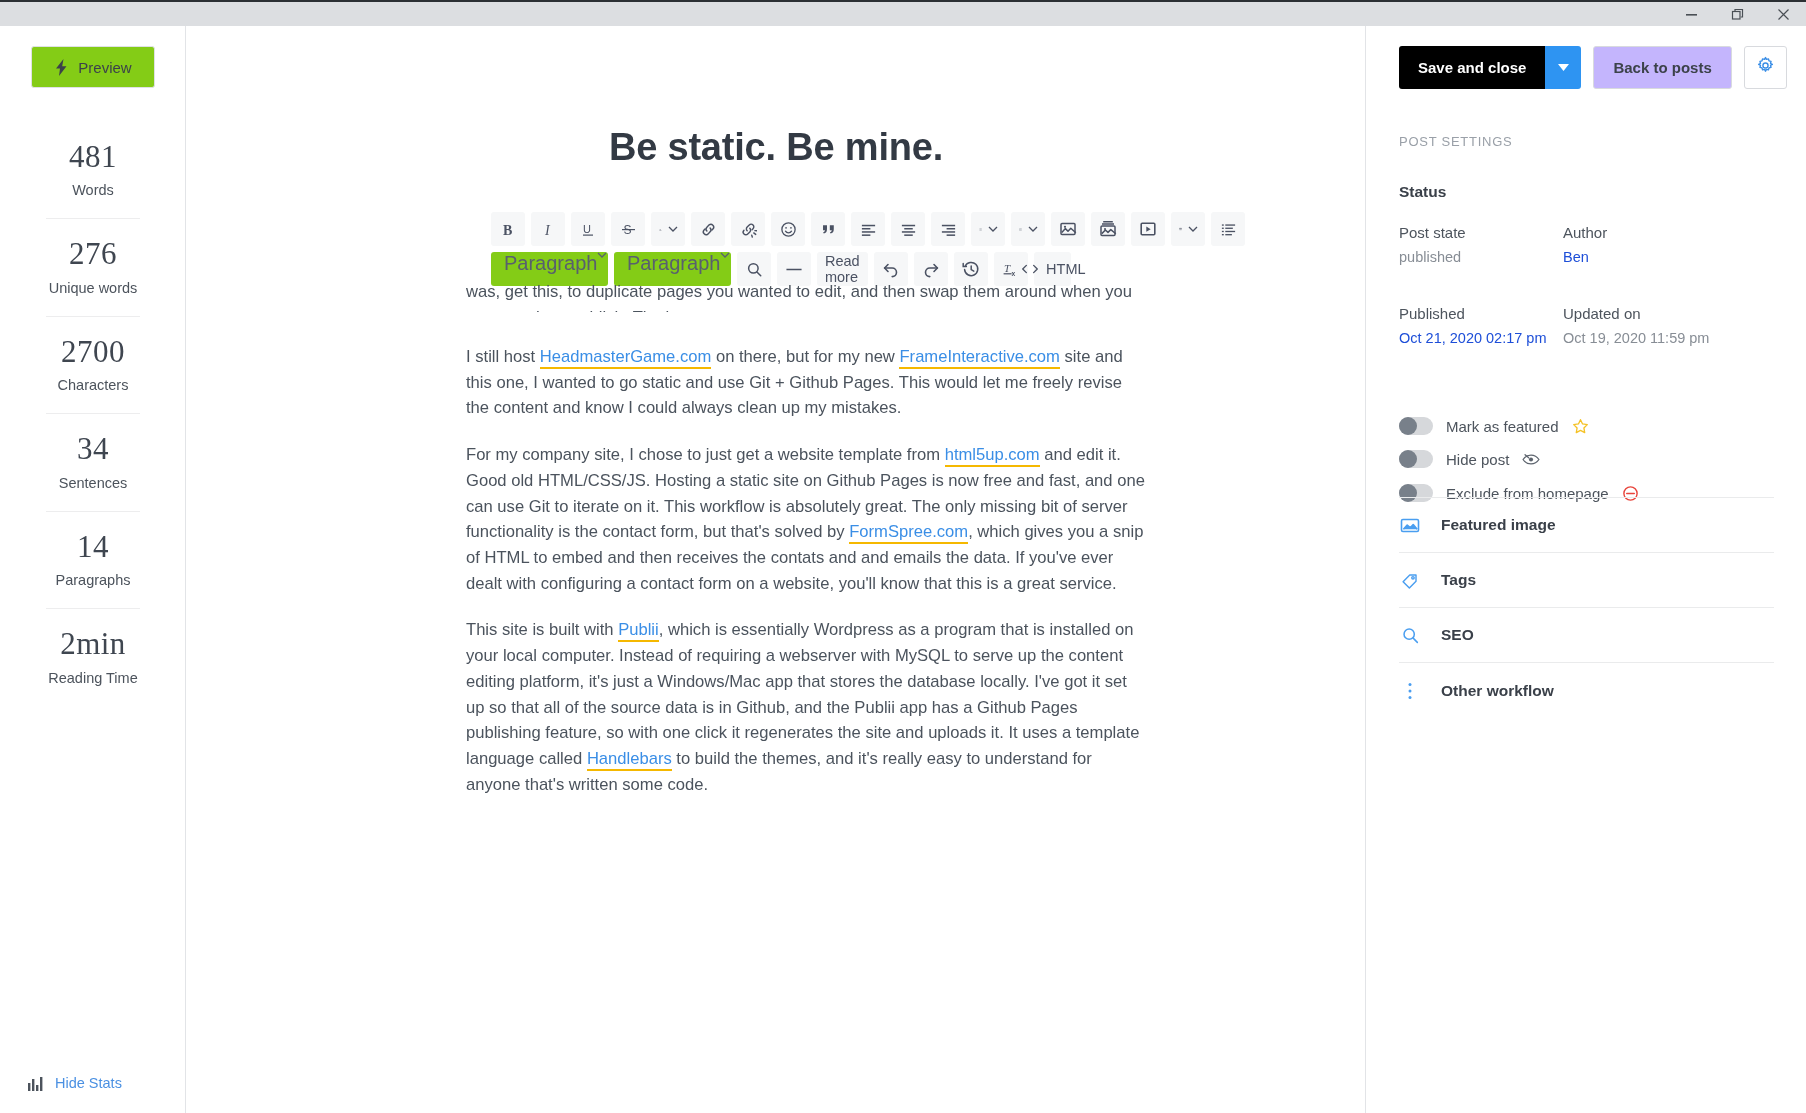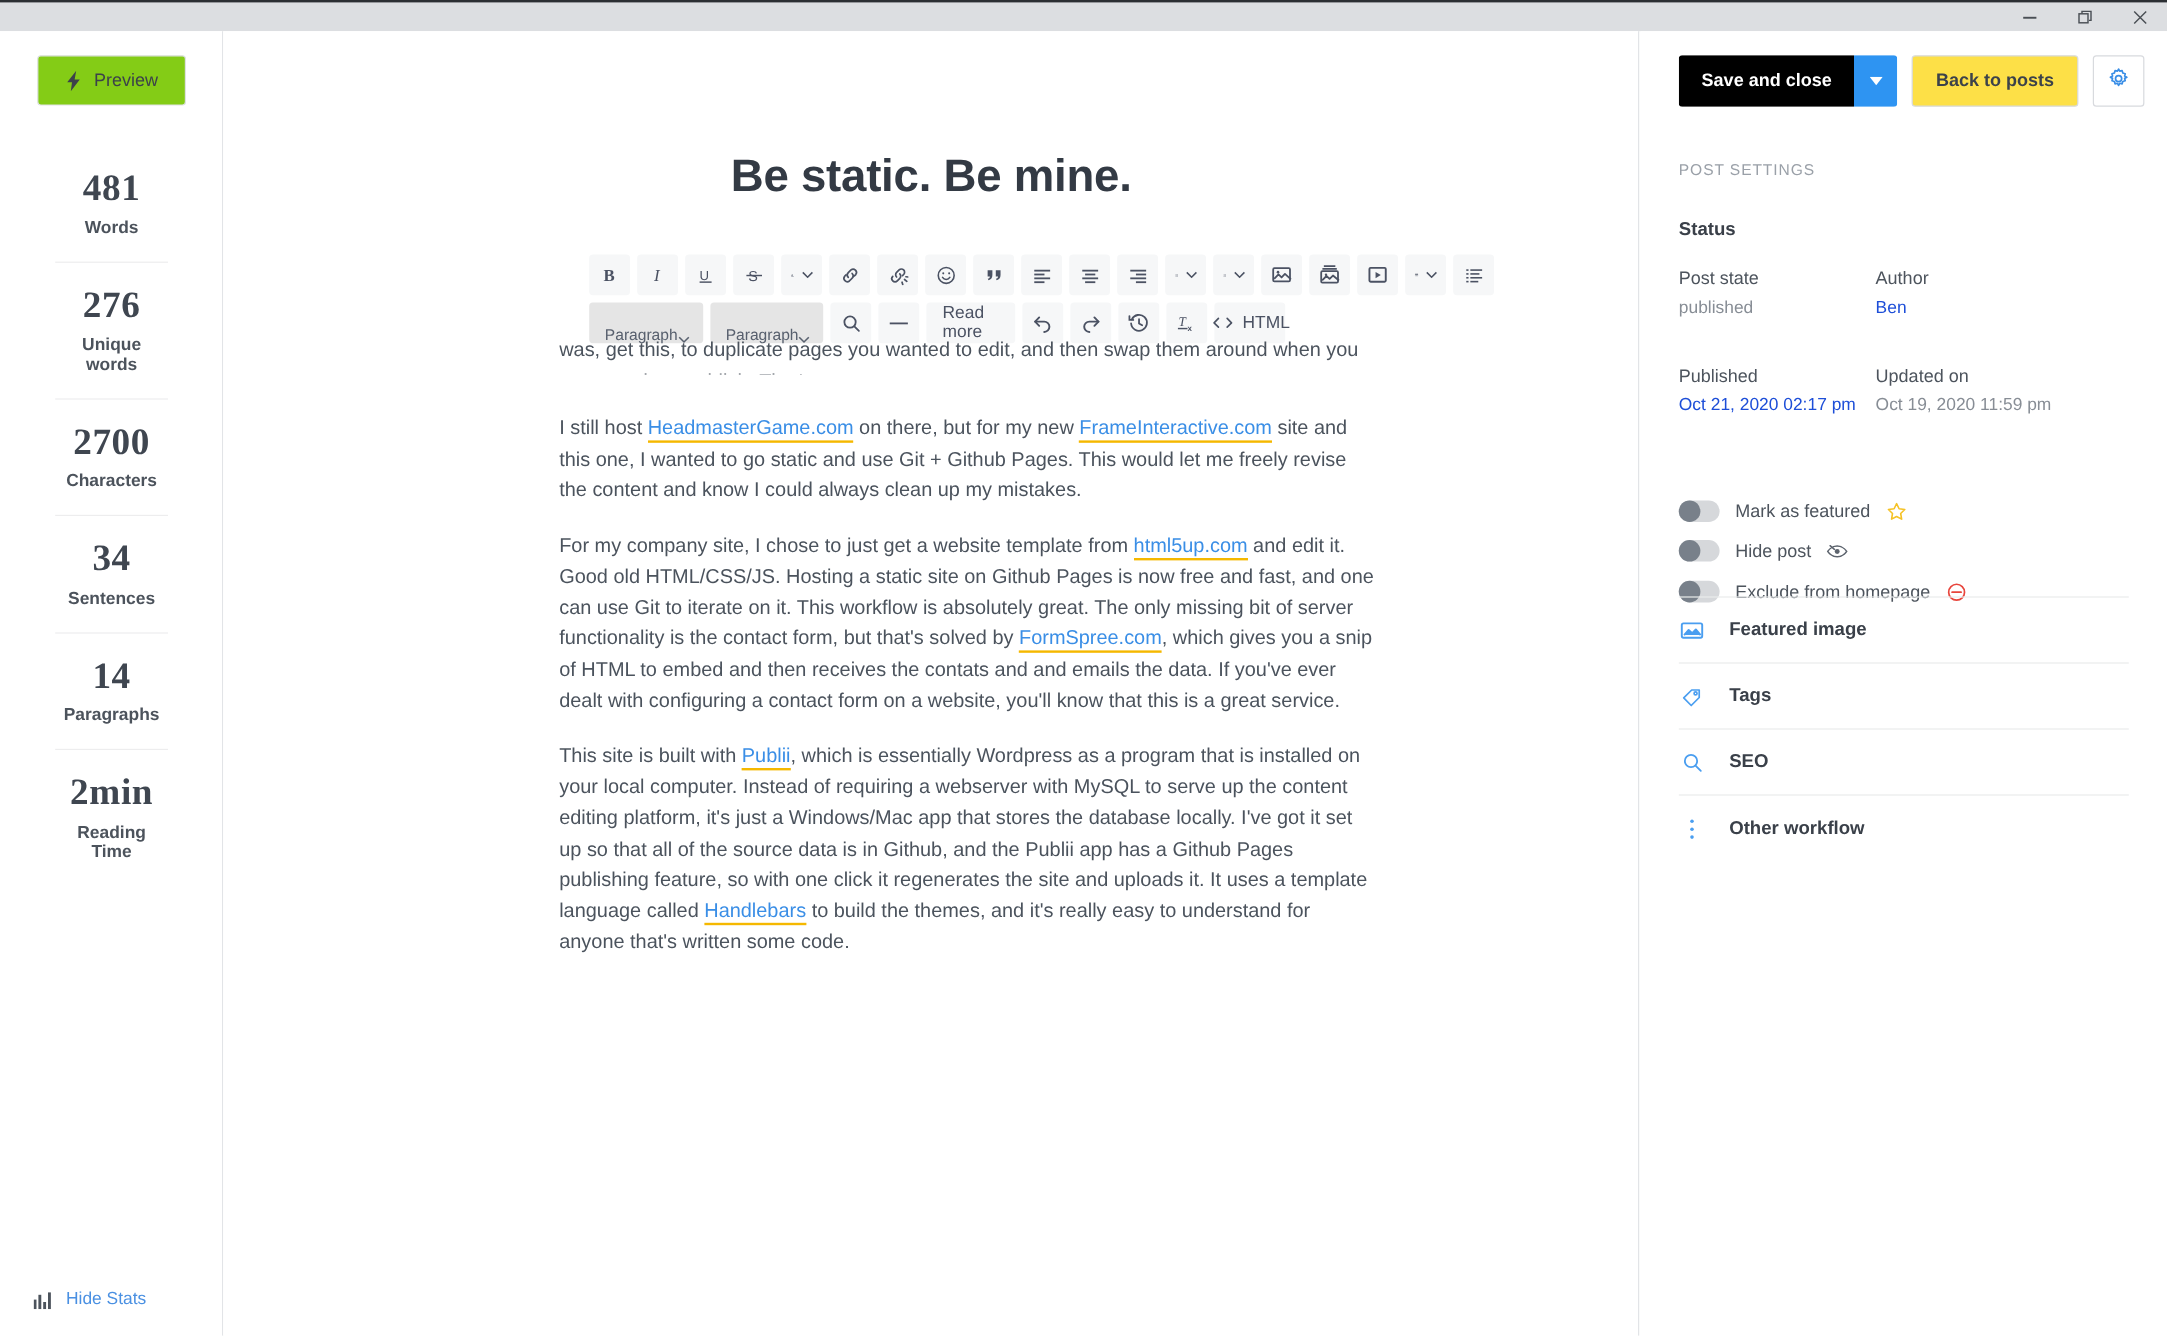--- a/index.html
+++ b/index.html
@@ -33,21 +33,21 @@
   #preview-button {
     position: absolute; top: 20px; left: 31px;
     width: 124px; height: 42px;
     border: 1px solid #dfe1e4; border-radius: 3px;
     background: #84cc16;
     display: flex; align-items: center; justify-content: center; gap: 9px;
     font-size: 15px; color: #3c424a; cursor: pointer;
   }
   #preview-button svg { display:block; }
 
-  #stat-list { position: absolute; top: 96px; left: 0; width: 186px; font-weight: bold; }
+  #stat-list { position: absolute; top: 96px; left: 0; width: 186px; }
   .stat-block {
     padding: 18px 0 20px 0;
     text-align: center;
   }
   .stat-block + .stat-block { border-top: 1px solid #ededee; margin: 0 46px; padding-left:0; padding-right:0;}
   .stat-value {
     font-family: "Liberation Serif", serif;
     font-size: 31px; color: #3f4650; line-height: 1.08; letter-spacing: .5px;
   }
   .stat-label { font-size: 14.5px; color: #4c535c; margin-top: 9px; }
@@ -81,23 +81,23 @@
     height: 34px; min-width: 34px;
     background: #f6f7f8; border-radius: 3px;
     display: flex; align-items: center; justify-content: center;
     color: #4b5263; cursor: pointer; padding: 0 6px;
     font-size: 14.5px;
   }
   .tb-btn svg { display: block; }
   .tb-btn.has-caret { gap: 6px; padding: 0 7px 0 8px; }
   .tb-select {
     height: 34px; width: 117px;
-    background: #e5e5e5; border-radius: 3px;
-    display: flex; align-items: flex-end; justify-content: space-between;
-    padding: 0 11px 0 13px; font-size: 13px; color: #58606e; cursor: pointer;
+    background: #84cc16; border-radius: 3px;
+    display: flex; align-items: flex-start; justify-content: space-between;
+    padding: 0 11px 0 13px; font-size: 20px; color: #58606e; cursor: pointer;
   }
   .tb-text { padding: 0 13px; }
   .caret { width:10px; height:6px; flex: none; }
 
   
   #post-body {
     position: absolute; top: 264px; left: 280px; width: 680px;
     font-size: 16.6px; line-height: 1.55; color: #4b535d;
   }
   #post-body p { margin-bottom: 21px; }
@@ -127,21 +127,21 @@
   #save-and-close-label {
     background: #000000; color: #fff; font-size: 15px; font-weight: bold;
     display: flex; align-items: center; padding: 0 19px;
   }
   #save-and-close-caret {
     background: #2e94f2; width: 36px;
     display: flex; align-items: center; justify-content: center; color: #fff;
   }
   #back-to-posts {
     height: 43px; padding: 0 19px;
-    border: 1px solid #d8dade; border-radius: 3px; background: #fde047;
+    border: 1px solid #d8dade; border-radius: 3px; background: #c4b5fd;
     display: flex; align-items: center;
     font-size: 15px; font-weight: bold; color: #3c424a; cursor: pointer;
   }
   #panel-settings-icon {
     height: 43px; width: 43px;
     border: 1px solid #d8dade; border-radius: 3px; background: #fff;
     display: flex; align-items: center; justify-content: center;
     color: #3a8ee6; cursor: pointer;
   }
   #post-settings-heading {

